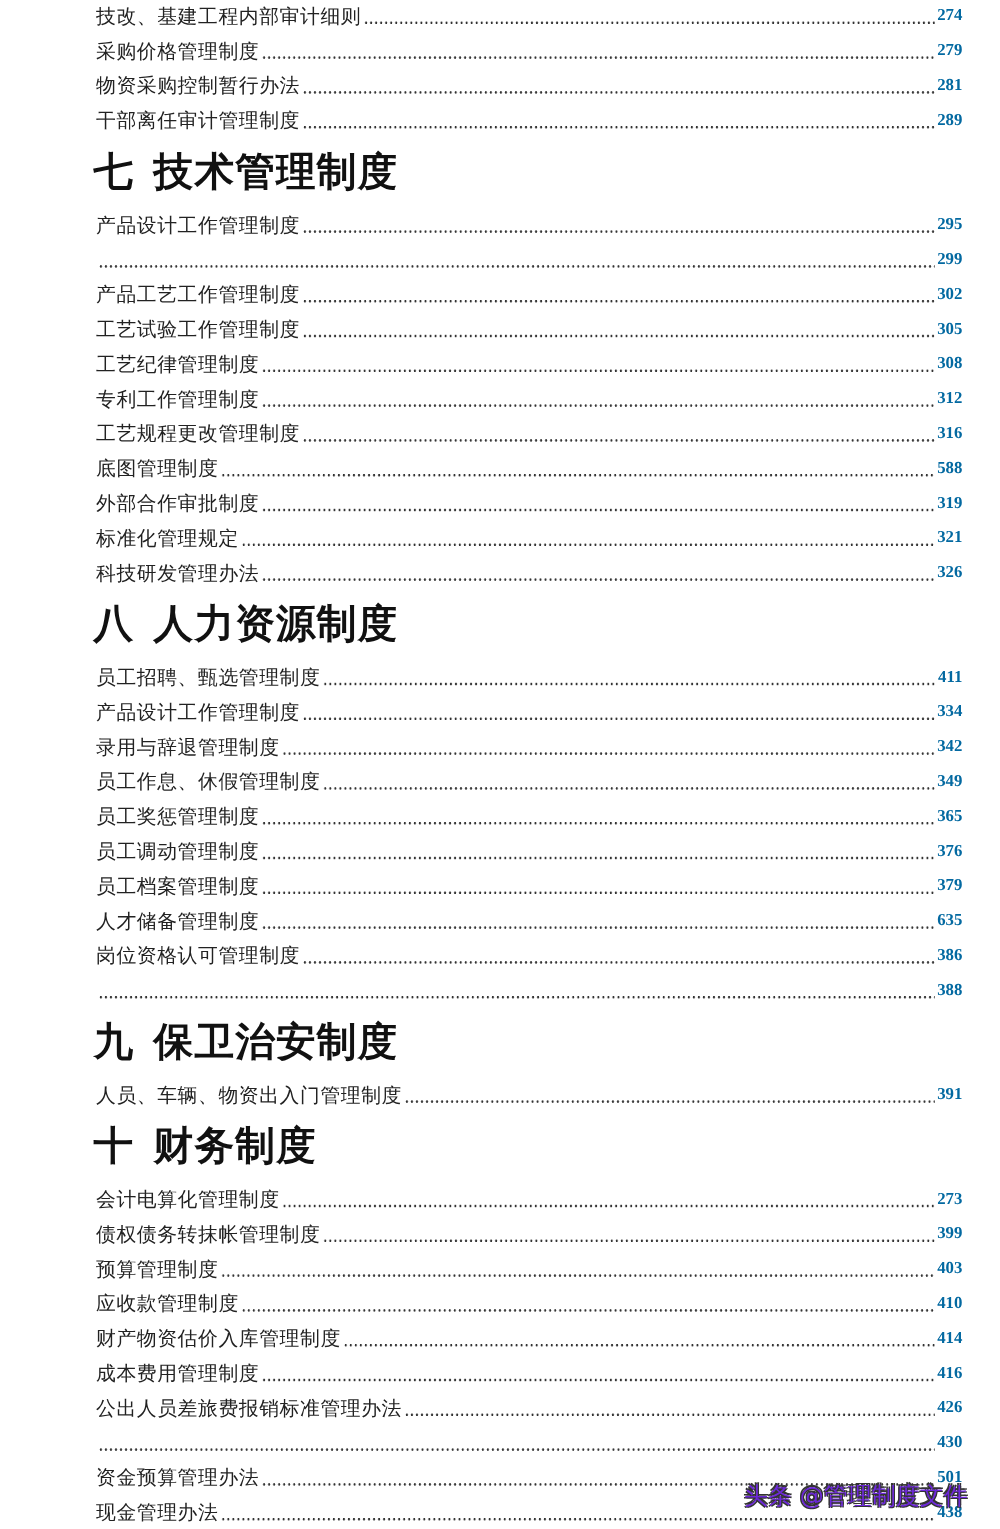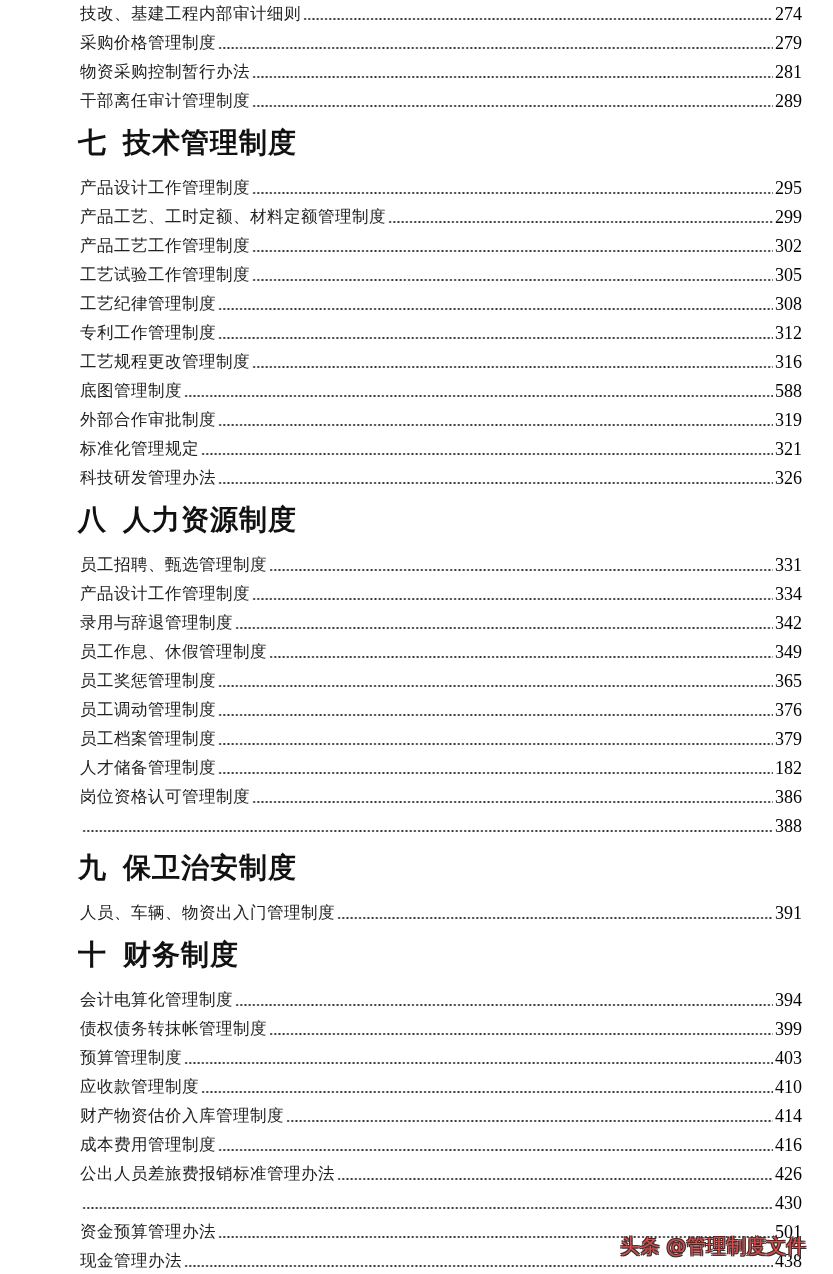--- a/index.html
+++ b/index.html
@@ -13,30 +13,30 @@
     position: absolute; left: 80px; width: 722px; height: 22px;
     display: flex; align-items: flex-end;
     font-size: 17px; line-height: 22px; white-space: nowrap;
   }
   .entry .title { flex: 0 0 auto; font-family: "DejaVu Sans", "Liberation Sans", sans-serif; font-size: 16.5px; color: #222; letter-spacing: 0.5px; }
   .entry .leader {
     flex: 1 1 auto; height: 2px; margin: 0 2px 5px 2px;
     background-image: radial-gradient(circle, #333 0.9px, transparent 1.1px);
     background-size: 4.2px 2px; background-repeat: repeat-x;
   }
-  .entry .page-num { flex: 0 0 auto; font-family: "Liberation Serif", serif; font-size: 18px; color: #000000; }
+  .entry .page-num { flex: 0 0 auto; font-family: "Liberation Serif", serif; font-size: 14px; color: #0369a1; font-weight: bold; }
   .section {
     position: absolute; left: 78px; font-family: "DejaVu Sans", "Liberation Sans", sans-serif;
-    font-size: 28px; font-weight: bold; color: #111; letter-spacing: 1px; line-height: 34px;
+    font-size: 33px; font-weight: bold; color: #111; letter-spacing: 1px; line-height: 34px;
   }
   .section .num { margin-right: 16px; }
   .watermark {
     position: absolute; left: 620px; top: 1233px;
     font-family: "DejaVu Sans", "Liberation Sans", sans-serif;
-    font-size: 20px; color: #ef4444;
+    font-size: 20px; color: #6d28d9;
     text-shadow: -1px -1px 0 #333, 1px -1px 0 #333, -1px 1px 0 #333, 1px 1px 0 #333;
     letter-spacing: 0px;
   }
 </style>
 </head>
 <body>
 
 <div class="page">
 
   <div class="entry" style="top:3px">
@@ -60,21 +60,20 @@
       <span class="page-num">289</span>
     </div>
 
   <div class="section" style="top:126px"><span class="num">七</span><span>技术管理制度</span></div>
   <div class="entry" style="top:177px">
       <span class="title">产品设计工作管理制度</span>
       <span class="leader"></span>
       <span class="page-num">295</span>
     </div>
   <div class="entry" style="top:206px">
-      <span class="title">产品工艺、工时定额、材料定额管理制度</span>
       <span class="leader"></span>
       <span class="page-num">299</span>
     </div>
   <div class="entry" style="top:235px">
       <span class="title">产品工艺工作管理制度</span>
       <span class="leader"></span>
       <span class="page-num">302</span>
     </div>
   <div class="entry" style="top:264px">
       <span class="title">工艺试验工作管理制度</span>
@@ -114,21 +113,21 @@
   <div class="entry" style="top:467px">
       <span class="title">科技研发管理办法</span>
       <span class="leader"></span>
       <span class="page-num">326</span>
     </div>
 
   <div class="section" style="top:503px"><span class="num">八</span><span>人力资源制度</span></div>
   <div class="entry" style="top:554px">
       <span class="title">员工招聘、甄选管理制度</span>
       <span class="leader"></span>
-      <span class="page-num">331</span>
+      <span class="page-num">411</span>
     </div>
   <div class="entry" style="top:583px">
       <span class="title">产品设计工作管理制度</span>
       <span class="leader"></span>
       <span class="page-num">334</span>
     </div>
   <div class="entry" style="top:612px">
       <span class="title">录用与辞退管理制度</span>
       <span class="leader"></span>
       <span class="page-num">342</span>
@@ -149,21 +148,21 @@
       <span class="page-num">376</span>
     </div>
   <div class="entry" style="top:728px">
       <span class="title">员工档案管理制度</span>
       <span class="leader"></span>
       <span class="page-num">379</span>
     </div>
   <div class="entry" style="top:757px">
       <span class="title">人才储备管理制度</span>
       <span class="leader"></span>
-      <span class="page-num">182</span>
+      <span class="page-num">635</span>
     </div>
   <div class="entry" style="top:786px">
       <span class="title">岗位资格认可管理制度</span>
       <span class="leader"></span>
       <span class="page-num">386</span>
     </div>
   <div class="entry" style="top:815px">
       <span class="leader"></span>
       <span class="page-num">388</span>
     </div>
@@ -172,21 +171,21 @@
   <div class="entry" style="top:902px">
       <span class="title">人员、车辆、物资出入门管理制度</span>
       <span class="leader"></span>
       <span class="page-num">391</span>
     </div>
 
   <div class="section" style="top:938px"><span class="num">十</span><span>财务制度</span></div>
   <div class="entry" style="top:989px">
       <span class="title">会计电算化管理制度</span>
       <span class="leader"></span>
-      <span class="page-num">394</span>
+      <span class="page-num">273</span>
     </div>
   <div class="entry" style="top:1018px">
       <span class="title">债权债务转抹帐管理制度</span>
       <span class="leader"></span>
       <span class="page-num">399</span>
     </div>
   <div class="entry" style="top:1047px">
       <span class="title">预算管理制度</span>
       <span class="leader"></span>
       <span class="page-num">403</span>

